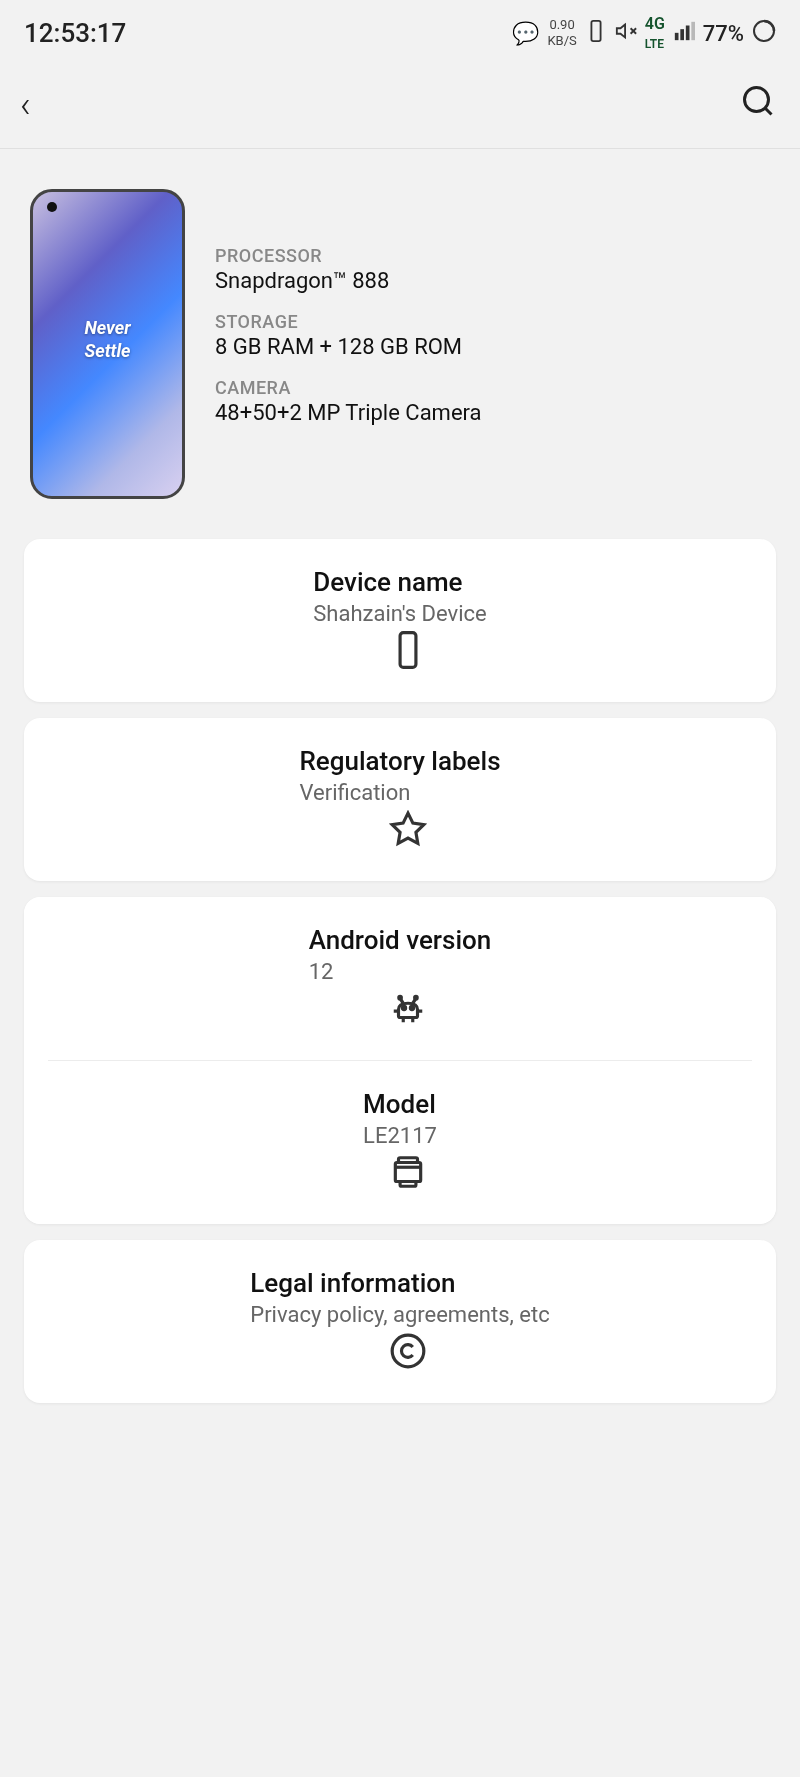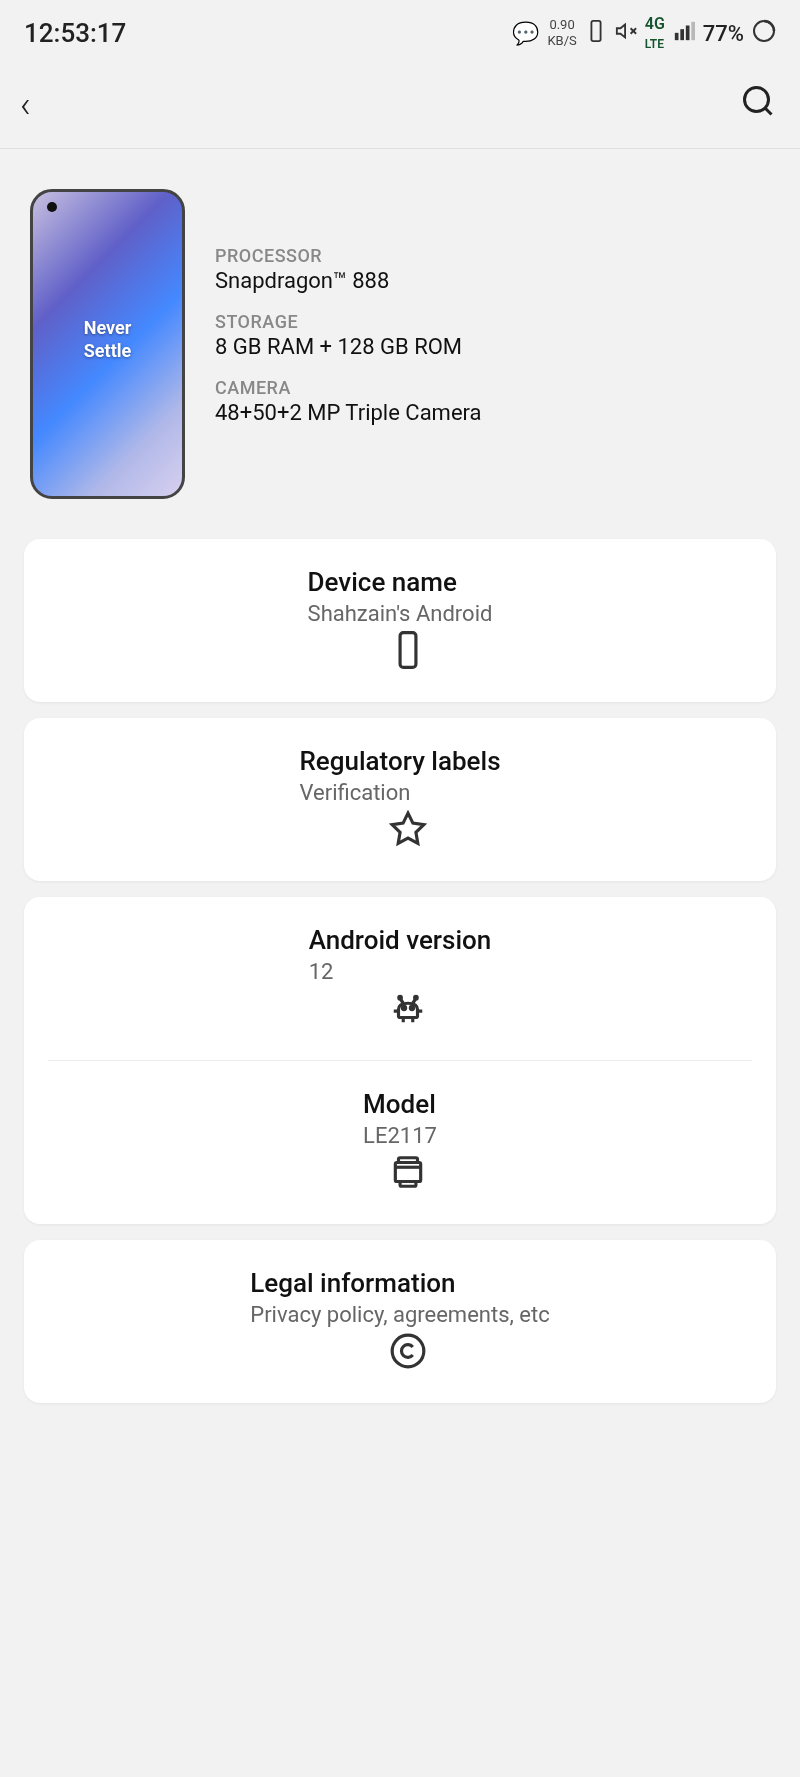--- a/index.html
+++ b/index.html
@@ -84,20 +84,21 @@
       background: #f2f2f2;
       gap: 30px;
     }
 
     
     .phone-image {
       width: 155px;
       height: 310px;
       flex-shrink: 0;
       position: relative;
+      font-style: italic;
     }
     .phone-frame {
       width: 155px;
       height: 310px;
       border-radius: 22px;
       border: 3px solid #444;
       background: linear-gradient(135deg, #c8c0e0 0%, #6060c8 30%, #4488ff 55%, #b0b8e8 80%, #d8d0f0 100%);
       position: relative;
       overflow: hidden;
     }
@@ -309,21 +310,21 @@
       <div class="spec-value">48+50+2 MP Triple Camera</div>
     </div>
   </div>
 </div>
 
 <div class="cards-section">
 
   <div class="card">
     <div class="card-content">
       <div class="card-title">Device name</div>
-      <div class="card-subtitle">Shahzain's Android</div>
+      <div class="card-subtitle">Shahzain's Device</div>
     </div>
     <div class="card-icon">
       <svg class="icon-svg" viewBox="0 0 24 24" stroke="#333" stroke-width="2" fill="none">
         <rect x="7" y="1" width="10" height="22" rx="2" ry="2"></rect>
       </svg>
     </div>
   </div>
 
   <div class="card">
     <div class="card-content">

